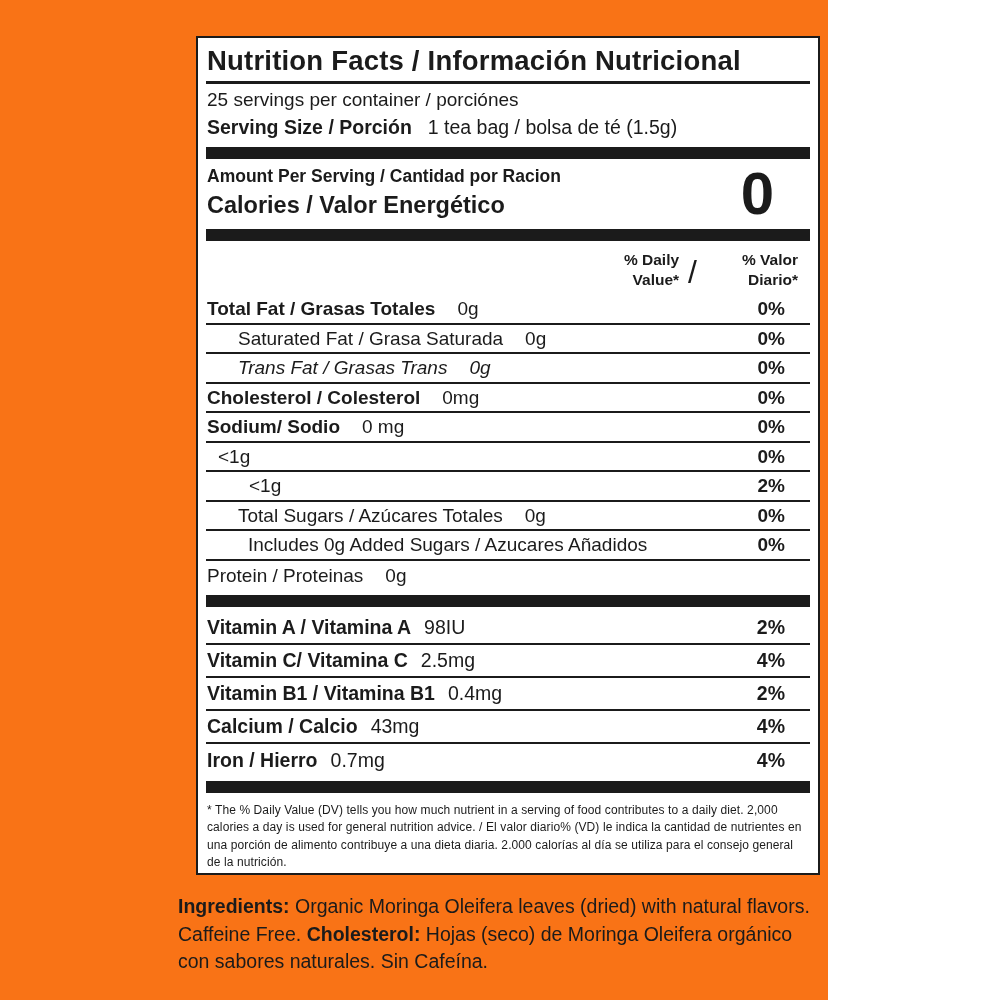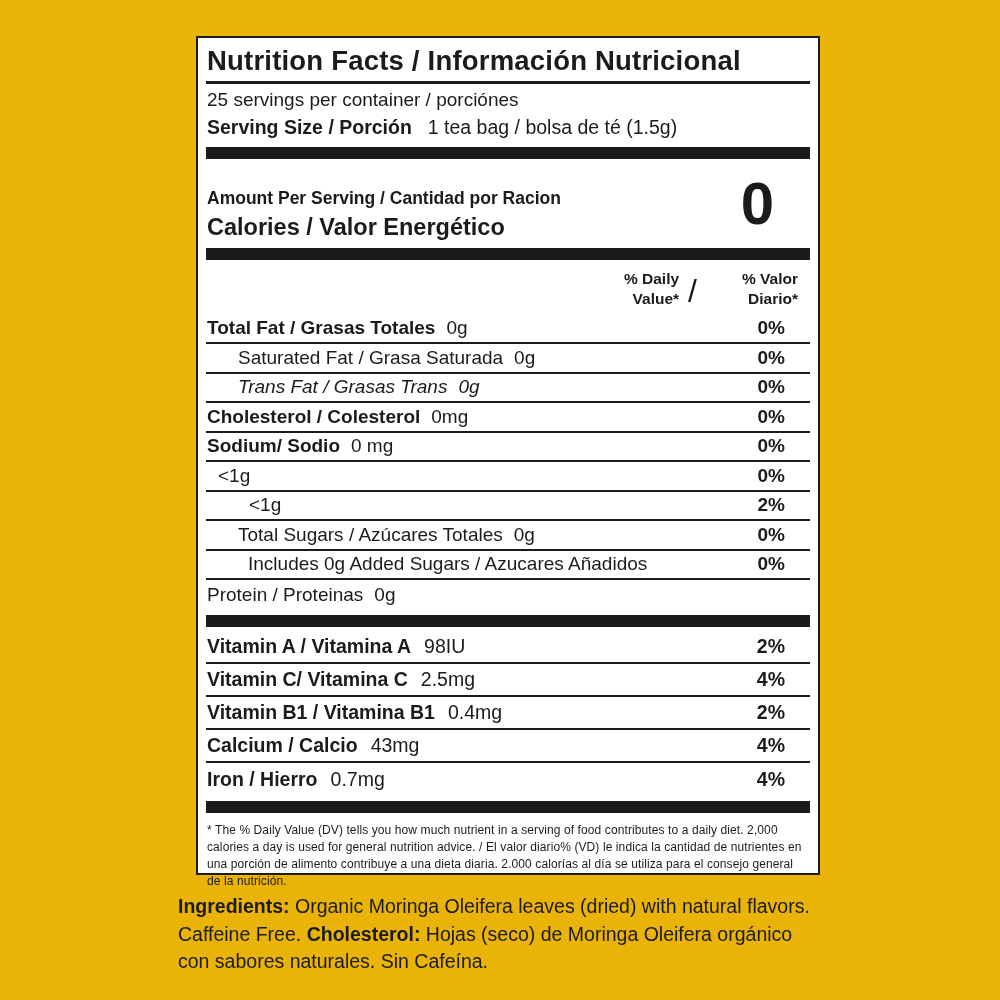--- a/index.html
+++ b/index.html
@@ -3,21 +3,21 @@
 <meta charset="utf-8">
 <style>
   * { margin: 0; padding: 0; box-sizing: border-box; }
   html, body {
     width: 1000px; height: 1000px;
     background: #ffffff;
     font-family: "Liberation Sans", sans-serif;
     color: #1b1b1b;
     -webkit-font-smoothing: antialiased;
   }
-  .page { position: relative; width: 1000px; height: 1000px; background: #eab308; }
+  .page { position: relative; width: 828px; height: 1000px; background: #f97316; }
 
   .label-box {
     position: absolute;
     left: 196px; top: 36px;
     width: 624px; height: 839px;
     border: 2.5px solid #1b1b1b;
     padding: 5px 8px 6px 8px;
     background: #fff;
   }
 
@@ -30,21 +30,21 @@
   }
   .rule-title { border-bottom: 3px solid #1b1b1b; margin: 2px 0 3px 0; }
 
   .servings { font-size: 19px; line-height: 1.38; padding-left: 1px; }
   .serving-size { font-size: 19.5px; line-height: 1.5; padding-left: 1px; }
   .serving-size .ss-label { font-weight: 700; margin-right: 16px; }
 
   .bar { height: 12px; background: #1b1b1b; margin: 5px 0; }
 
   .cal-block { display: flex; align-items: stretch; padding-left: 1px; }
-  .cal-left { flex: 1; margin-top: 22px; }
+  .cal-left { flex: 1; }
   .aps { font-size: 17.5px; font-weight: 700; line-height: 1.45; }
   .cal-label { font-size: 23.5px; font-weight: 700; line-height: 1.35; }
   .cal-value {
     font-size: 60px; font-weight: 700;
     line-height: 1.0;
     align-self: center;
     margin-right: 36px;
   }
 
   .dv-header {
@@ -55,20 +55,21 @@
   .dv-col-en { text-align: right; }
   .dv-col-es { text-align: right; margin-left: 36px; }
   .dv-slash { font-size: 32px; font-weight: 400; margin: 0 9px; transform: translateY(2px); }
 
   .nrow {
     display: flex; align-items: center;
     height: 29.5px;
     border-bottom: 2px solid #1b1b1b;
     font-size: 19px;
     padding-left: 1px;
+    gap: 11px;
   }
   .nrow:last-child { border-bottom: none; }
   .nrow .nlabel { white-space: nowrap; }
   .nrow .namount { margin-left: 11px; white-space: nowrap; }
   .nrow .ndv { margin-left: auto; font-weight: 700; padding-right: 25px; }
   .nrow.bold .nlabel { font-weight: 700; }
   .nrow.italic .nlabel, .nrow.italic .namount { font-style: italic; }
   .nrow.indent1 { padding-left: 32px; }
   .nrow.indent2 { padding-left: 42px; }
 

